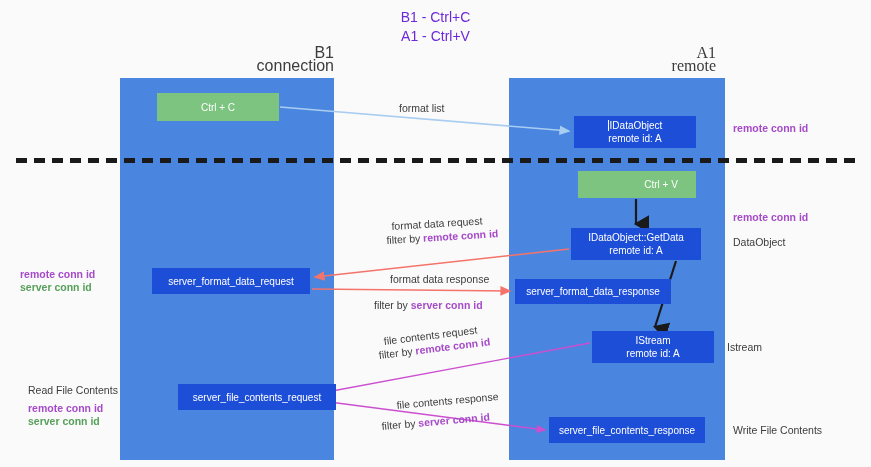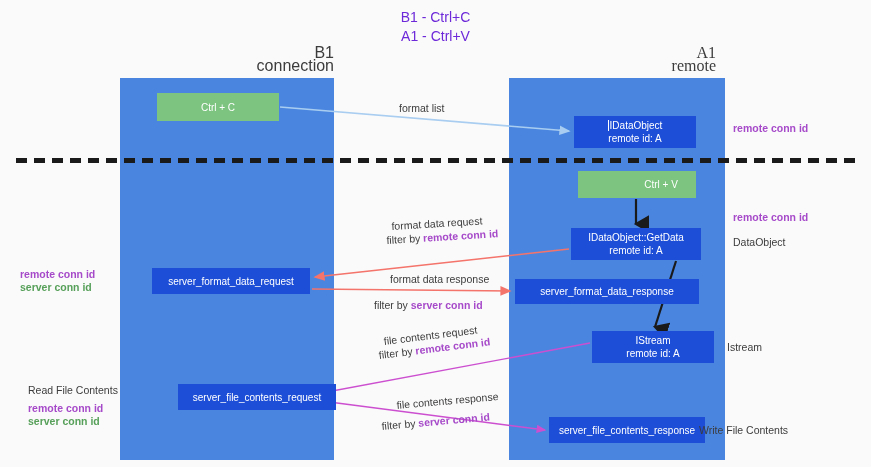--- a/index.html
+++ b/index.html
@@ -29,39 +29,39 @@
        align-items:center;justify-content:center;color:#ffffff;font-size:10px;
        line-height:13px;text-align:center;}
   .green{background:#7cc47f;}
   .orange{background:#1d4ed8;}
 
   #b-ctrlc{left:157px;top:93px;width:122px;height:28px;}
   #b-idataobject{left:574px;top:116px;width:122px;height:32px;}
   #b-ctrlv{left:578px;top:171px;width:118px;height:27px;padding-left:48px;}
   #b-getdata{left:571px;top:228px;width:130px;height:32px;}
   #b-sfdreq{left:152px;top:268px;width:158px;height:26px;}
-  #b-sfdresp{left:515px;top:279px;width:184px;height:25px;}
+  #b-sfdresp{left:515px;top:279px;width:156px;height:25px;}
   #b-istream{left:592px;top:331px;width:122px;height:32px;}
   #b-sfcreq{left:152px;top:384px;width:158px;height:26px;margin-left:26px;}
   #b-sfcresp{left:549px;top:417px;width:156px;height:26px;}
 
   .caret{display:inline-block;width:0;border-left:1px solid #ffffff;height:11px;
          vertical-align:-2px;margin-right:1px;}
 
   
   .anno{position:absolute;font-size:10.5px;line-height:13px;}
   .purple{color:#a64ac9;font-weight:bold;}
   .greenT{color:#57a05a;font-weight:bold;}
   .grey{color:#3c3c3c;}
 
   #a-rc1{left:733px;top:122px;}
   #a-rc2{left:733px;top:211px;}
   #a-dataobject{left:733px;top:236px;}
   #a-istream{left:727px;top:341px;}
-  #a-writefc{left:699px;top:424px;}
+  #a-writefc{left:733px;top:424px;}
   #a-left1{left:20px;top:268px;}
   #a-readfc{left:28px;top:384px;}
   #a-left2{left:28px;top:402px;}
 
   
   .elabel{position:absolute;font-size:10.5px;line-height:14px;color:#3c3c3c;white-space:nowrap;}
   .elabel b{font-weight:bold;}
   #l-formatlist{left:399px;top:101px;}
   #l-fdreq{left:391px;top:219px;transform:rotate(-3.5deg);transform-origin:left top;}
   #l-fdreq2{left:386px;top:233px;transform:rotate(-3.5deg);transform-origin:left top;}

